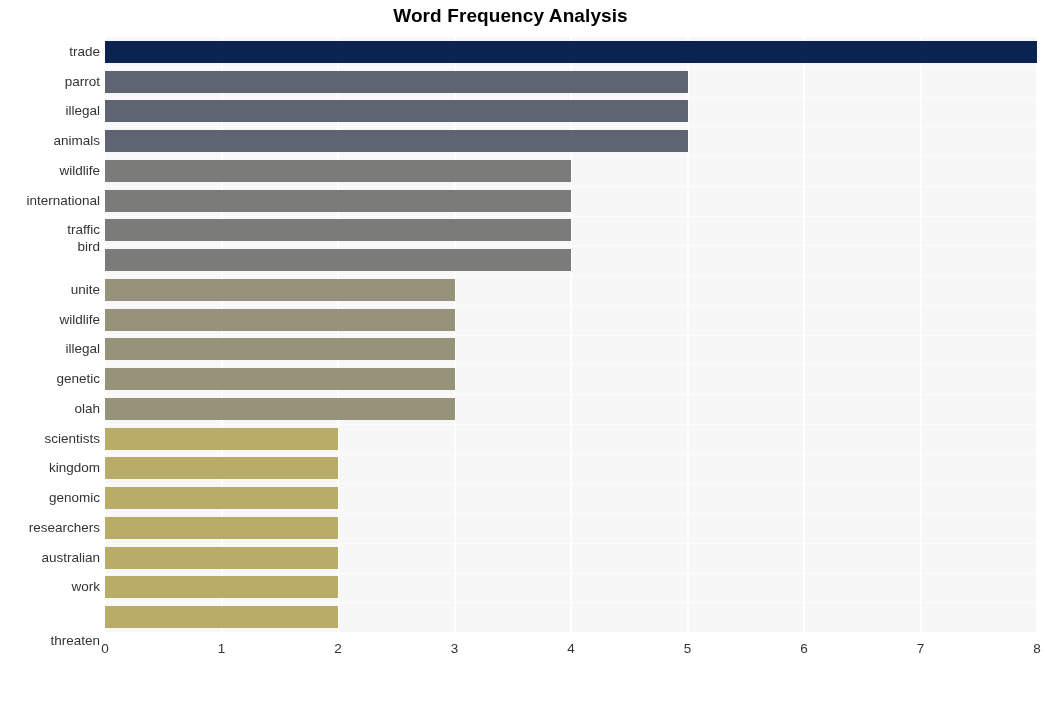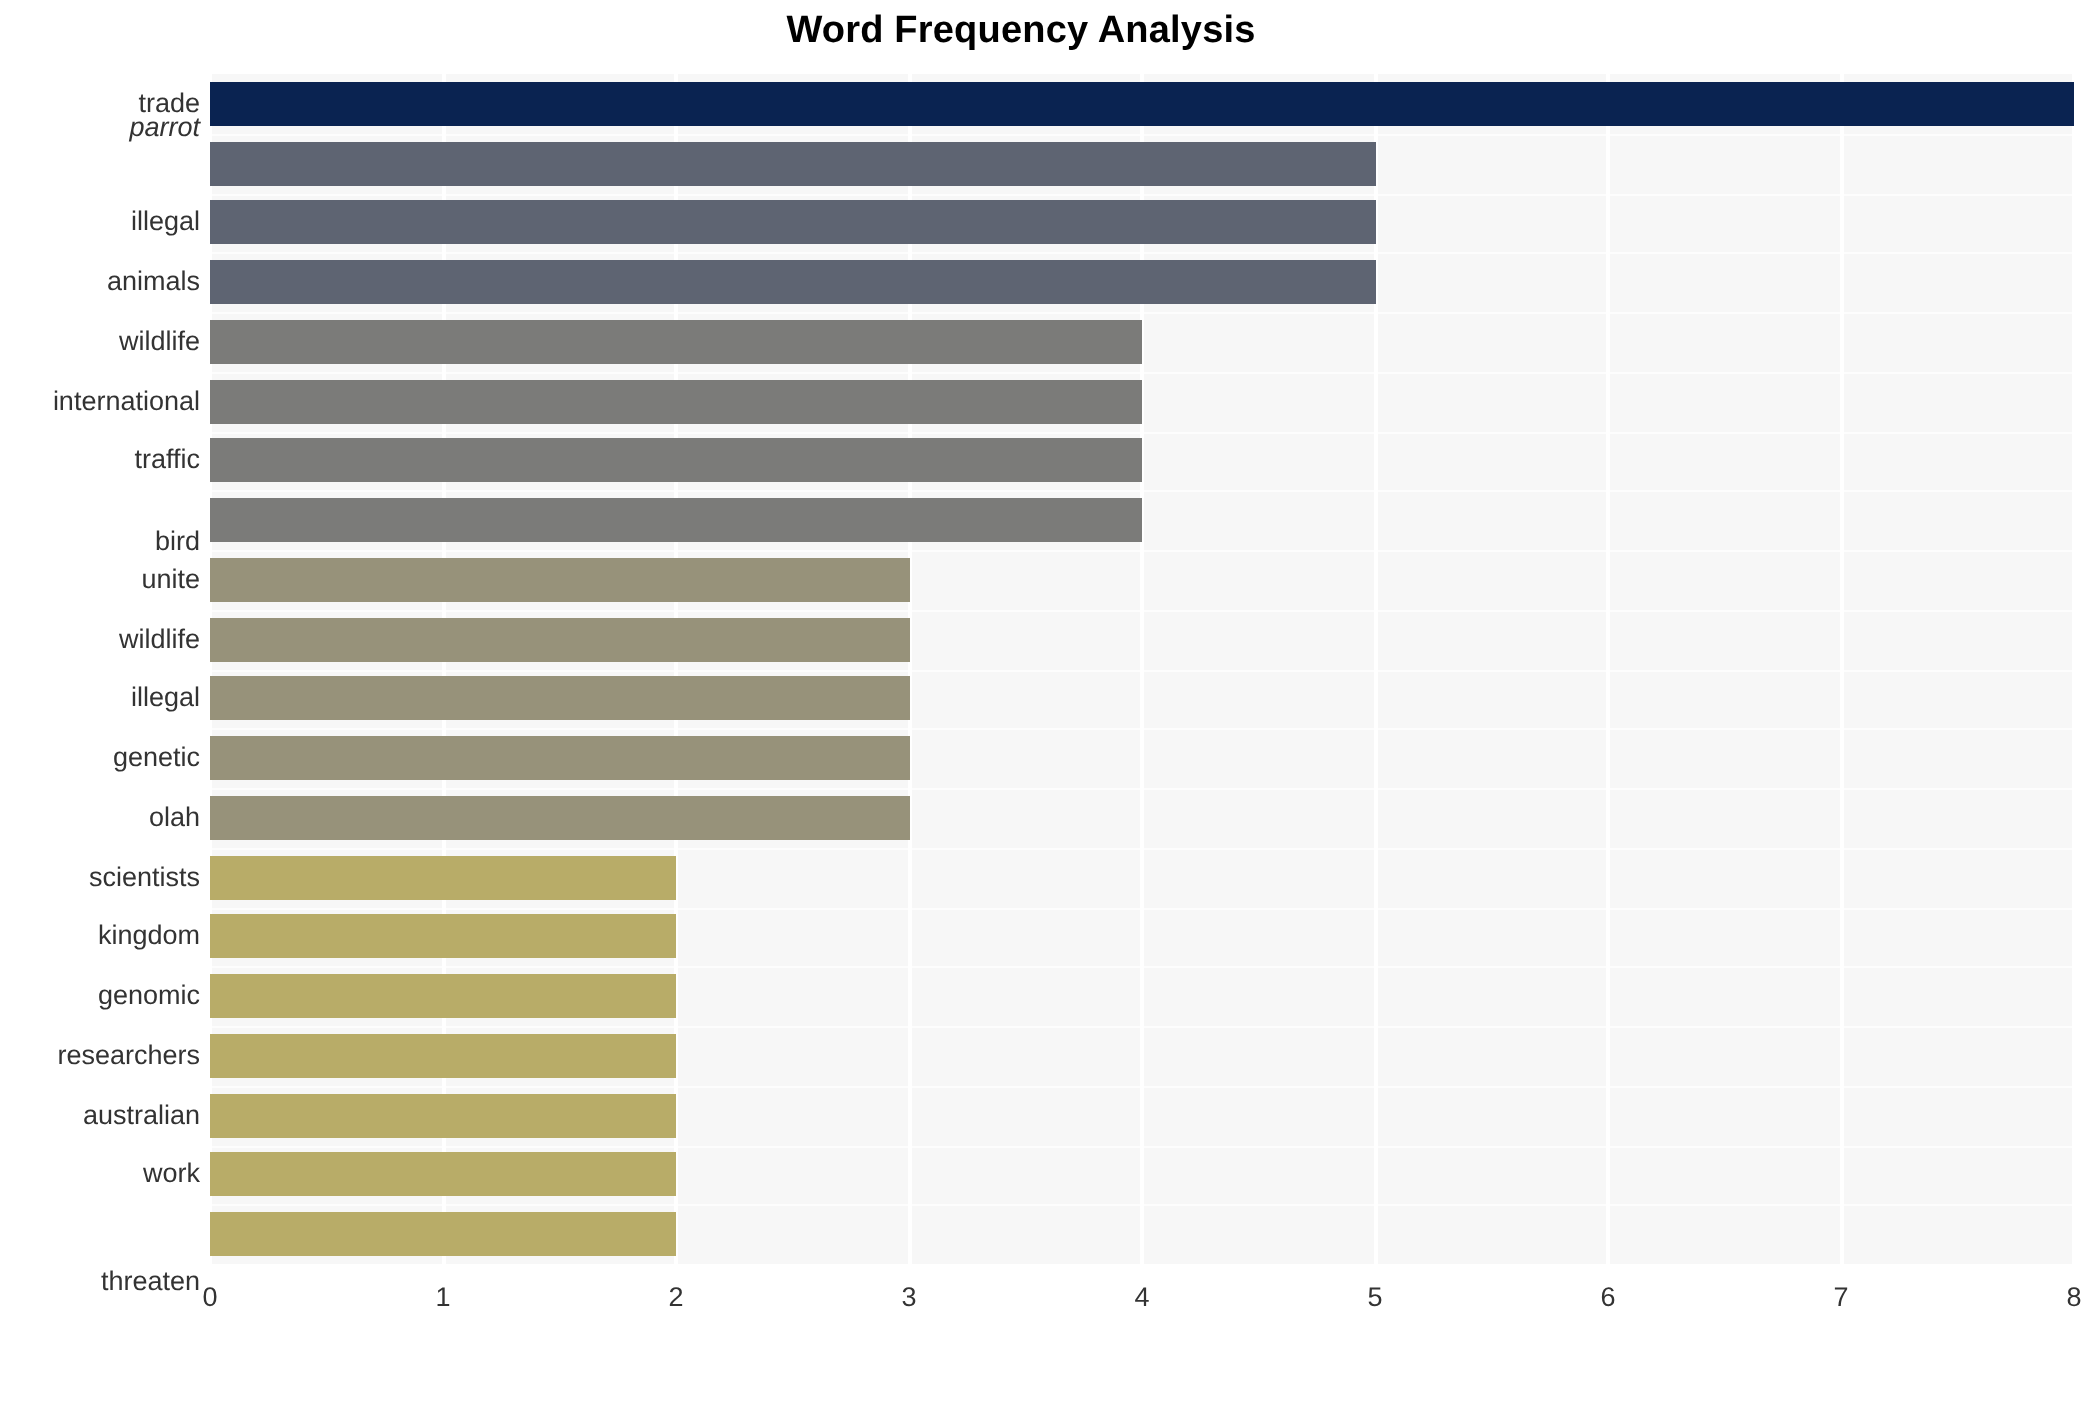--- a/index.html
+++ b/index.html
@@ -184,27 +184,27 @@
         <div class="bar" title="genomic: 2" style="left: 0px; top: 450.125px; width: 233px; background: rgb(184, 172, 104);"></div>
         <div class="bar" title="researchers: 2" style="left: 0px; top: 479.875px; width: 233px; background: rgb(184, 172, 104);"></div>
         <div class="bar" title="australian: 2" style="left: 0px; top: 509.625px; width: 233px; background: rgb(184, 172, 104);"></div>
         <div class="bar" title="work: 2" style="left: 0px; top: 539.375px; width: 233px; background: rgb(184, 172, 104);"></div>
         <div class="bar" title="threaten: 2" style="left: 0px; top: 569.125px; width: 233px; background: rgb(184, 172, 104);"></div>
       </div>
   </div>
 
   <div id="y-axis-labels">
       <div class="y-tick-label" style="top: 7.875px;">trade</div>
-      <div class="y-tick-label" style="top: 20px; font-style: italic;">parrot</div>
+      <div class="y-tick-label" style="top: 38px;">parrot</div>
       <div class="y-tick-label" style="top: 67.375px;">illegal</div>
       <div class="y-tick-label" style="top: 97.125px;">animals</div>
       <div class="y-tick-label" style="top: 126.875px;">wildlife</div>
       <div class="y-tick-label" style="top: 156.625px;">international</div>
       <div class="y-tick-label" style="top: 186.375px;">traffic</div>
-      <div class="y-tick-label" style="top: 227px;">bird</div>
+      <div class="y-tick-label" style="top: 203px;">bird</div>
       <div class="y-tick-label" style="top: 245.875px;">unite</div>
       <div class="y-tick-label" style="top: 275.625px;">wildlife</div>
       <div class="y-tick-label" style="top: 305.375px;">illegal</div>
       <div class="y-tick-label" style="top: 335.125px;">genetic</div>
       <div class="y-tick-label" style="top: 364.875px;">olah</div>
       <div class="y-tick-label" style="top: 394.625px;">scientists</div>
       <div class="y-tick-label" style="top: 424.375px;">kingdom</div>
       <div class="y-tick-label" style="top: 454.125px;">genomic</div>
       <div class="y-tick-label" style="top: 483.875px;">researchers</div>
       <div class="y-tick-label" style="top: 513.625px;">australian</div>

